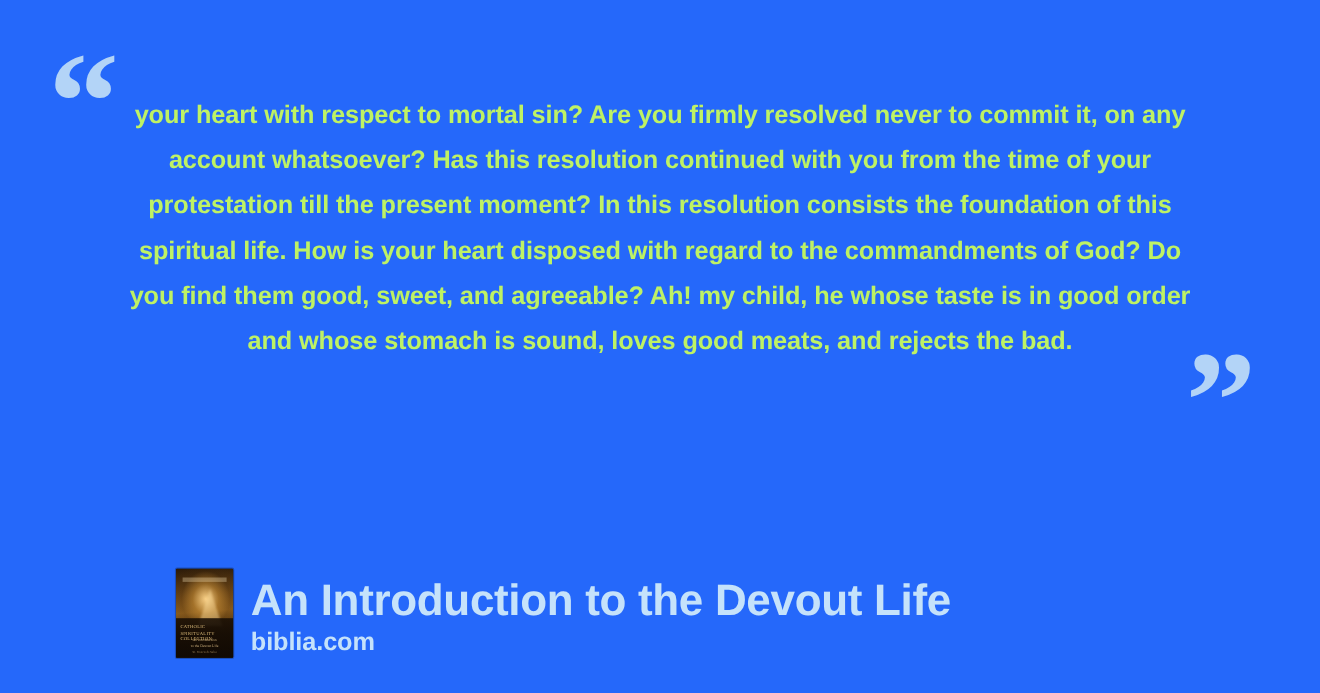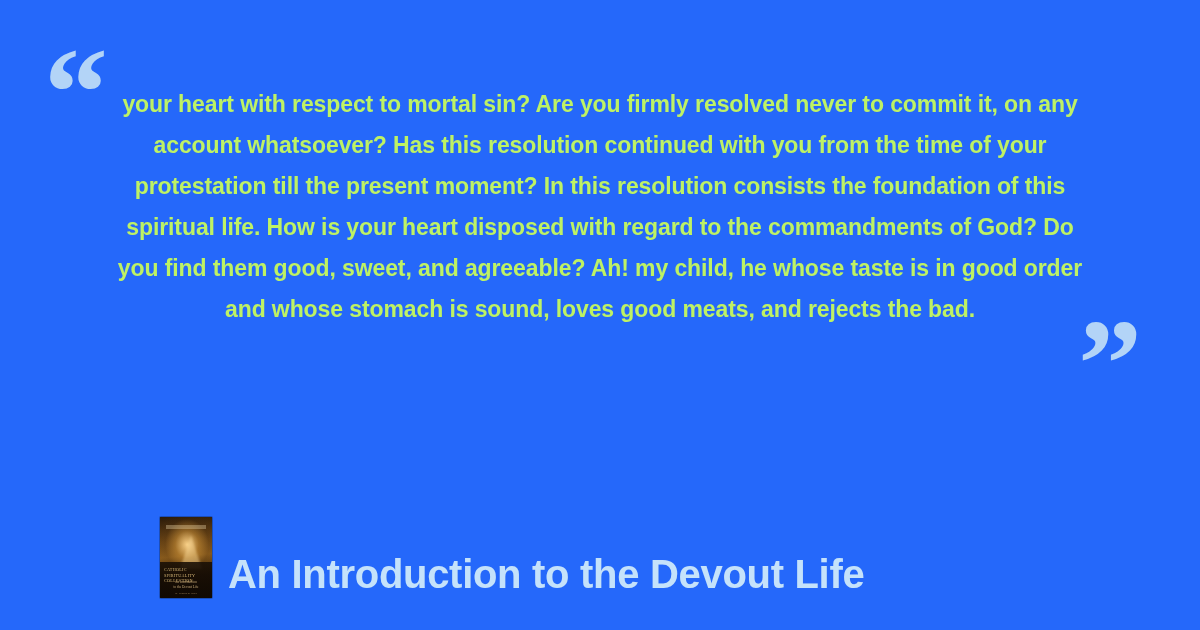--- a/index.html
+++ b/index.html
@@ -207,17 +207,18 @@
 SPIRITUALITY
 COLLECTION</div>
       </div>
       <div class="cover-subtitle">An Introduction
 to the Devout Life</div>
       <div class="cover-author">St. Francis de Sales</div>
     </div>
 
     <div class="footer-text">
       <h1 class="book-title">An Introduction to the Devout Life</h1>
+      <div class="site-name">biblia.com</div>
     </div>
 
   </div>
 
 </div>
 
 </body></html>

